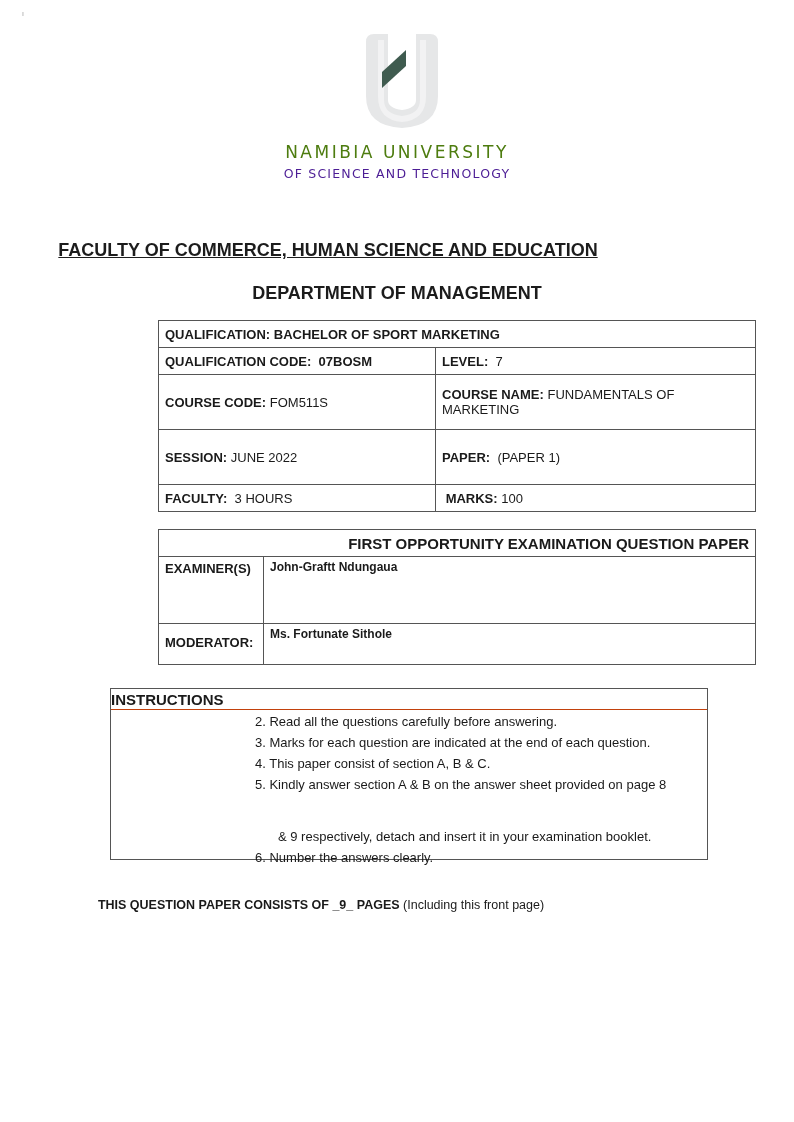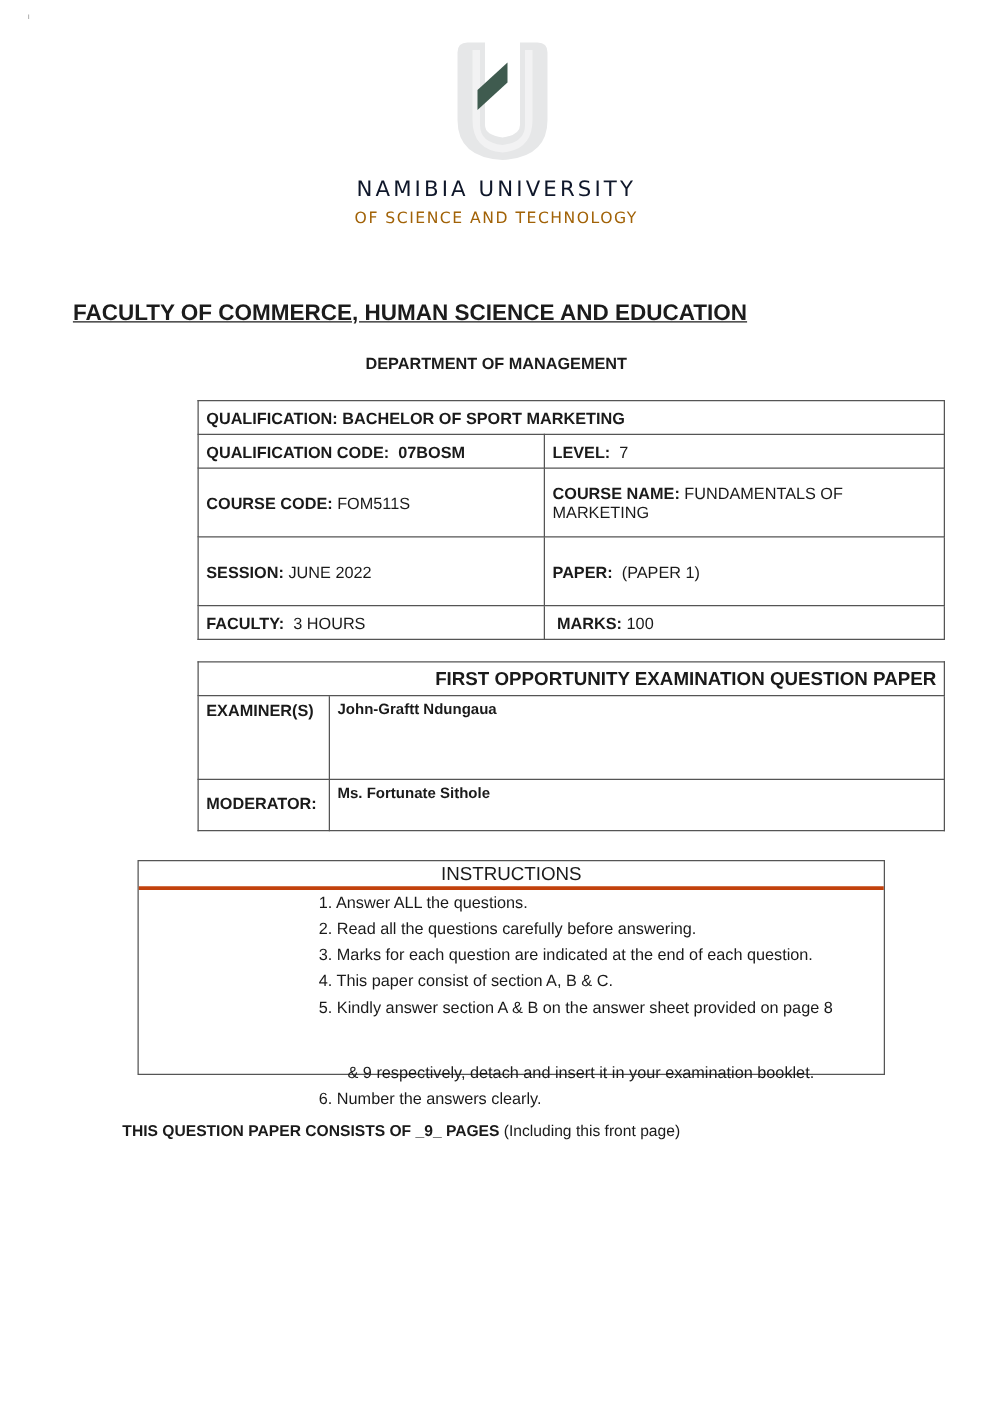--- a/index.html
+++ b/index.html
@@ -1,44 +1,44 @@
 <!DOCTYPE html>
 <html><head>
 <meta charset="utf-8">
 <style>
   html, body { margin: 0; padding: 0; background: #ffffff; }
   body { width: 794px; height: 1122px; position: relative; overflow: hidden;
          font-family: "Liberation Sans", sans-serif; color: #1a1a1a; }
   .logo { position: absolute; left: 360px; top: 30px; width: 84px; height: 100px; }
   .uni-name { position: absolute; left: 0; width: 794px; text-align: center; top: 142px;
-              font-family: "DejaVu Sans", sans-serif; font-size: 17px; letter-spacing: 2.5px; color: #0f172a; }
+              font-family: "DejaVu Sans", sans-serif; font-size: 17px; letter-spacing: 2.5px; color: #4d7c0f; }
   .uni-sub { position: absolute; left: 0; width: 794px; text-align: center; top: 166px;
-             font-family: "DejaVu Sans", sans-serif; font-size: 12.5px; letter-spacing: 1.2px; color: #a16207; }
+             font-family: "DejaVu Sans", sans-serif; font-size: 12.5px; letter-spacing: 1.2px; color: #4c1d95; }
   .faculty { position: absolute; left: 0; width: 656px; text-align: center; top: 240px;
              font-size: 18px; font-weight: bold; color: #1c1c1c; text-decoration: underline; }
   .dept { position: absolute; left: 0; width: 794px; text-align: center; top: 283px;
-          font-size: 13px; font-weight: bold; color: #1c1c1c; }
+          font-size: 18px; font-weight: bold; color: #1c1c1c; }
   table { border-collapse: collapse; position: absolute; margin-left: 48px; }
   td { border: 1px solid #555; font-size: 13px; padding: 0 6px; vertical-align: middle; }
   .info { left: 110px; top: 320px; width: 598px; }
   .info td { height: 26px; }
   .info tr.tall td { height: 54px; }
   .info td.left { width: 264px; }
   b { font-weight: bold; }
   .exam { left: 110px; top: 529px; width: 598px; }
   .exam td.hdr { text-align: right; font-weight: bold; font-size: 15px; height: 26px; }
   .exam td.lbl { width: 92px; font-weight: bold; font-size: 13px; border-radius: 32px; }
   .exam td.val { font-weight: bold; font-size: 12px; vertical-align: top; padding-top: 3px; }
   .exam tr.examiner td { height: 62px; }
   .exam tr.examiner td.lbl { vertical-align: top; padding-top: 4px; }
   .exam tr.moderator td { height: 26px; }
   .exam tr.moderator td.lbl { vertical-align: bottom; padding-bottom: 14px; }
   .instr { position: absolute; left: 110px; top: 688px; width: 596px; height: 170px; border: 1px solid #555; }
-  .instr-hdr { text-align: center; font-weight: normal; font-size: 15px; height: 20px; line-height: 22px;
-               border-bottom: 3px solid #c2410c; }
+  .instr-hdr { text-align: left; font-weight: bold; font-size: 15px; height: 20px; line-height: 22px;
+               border-bottom: 1px solid #c2410c; }
   .instr ol { list-style: none; margin: 0; padding: 0; position: absolute; left: 144px; top: 22px; }
   .instr li { font-size: 13px; line-height: 21px; }
   .instr li .cont { display: block; padding-left: 23px; margin-top: 31px; }
   .footer { position: absolute; left: 0; width: 642px; text-align: center; top: 898px; font-size: 12.5px; }
   .mark { position: absolute; font-size: 7px; color: #999; }
 </style>
 </head>
 <body>
 
 <span class="mark" style="left:22px;top:10px;">ı</span>
@@ -120,21 +120,20 @@
   <tr class="moderator">
     <td class="lbl">MODERATOR:</td>
     <td class="val">Ms. Fortunate Sithole</td>
   </tr>
 </tbody>
   </table>
 
 <div class="instr">
   <div class="instr-hdr">INSTRUCTIONS</div>
   <ol>
-    <li><span>1. Answer ALL the questions.</span></li>
     <li><span>2. Read all the questions carefully before answering.</span></li>
     <li><span>3. Marks for each question are indicated at the end of each question.</span></li>
     <li><span>4. This paper consist of section A, B &amp; C.</span></li>
     <li>
       <span>5. Kindly answer section A &amp; B on the answer sheet provided on page 8</span>
       <span class="cont">&amp; 9 respectively, detach and insert it in your examination booklet.</span>
     </li>
     <li><span>6. Number the answers clearly.</span></li>
   </ol>
 </div>

